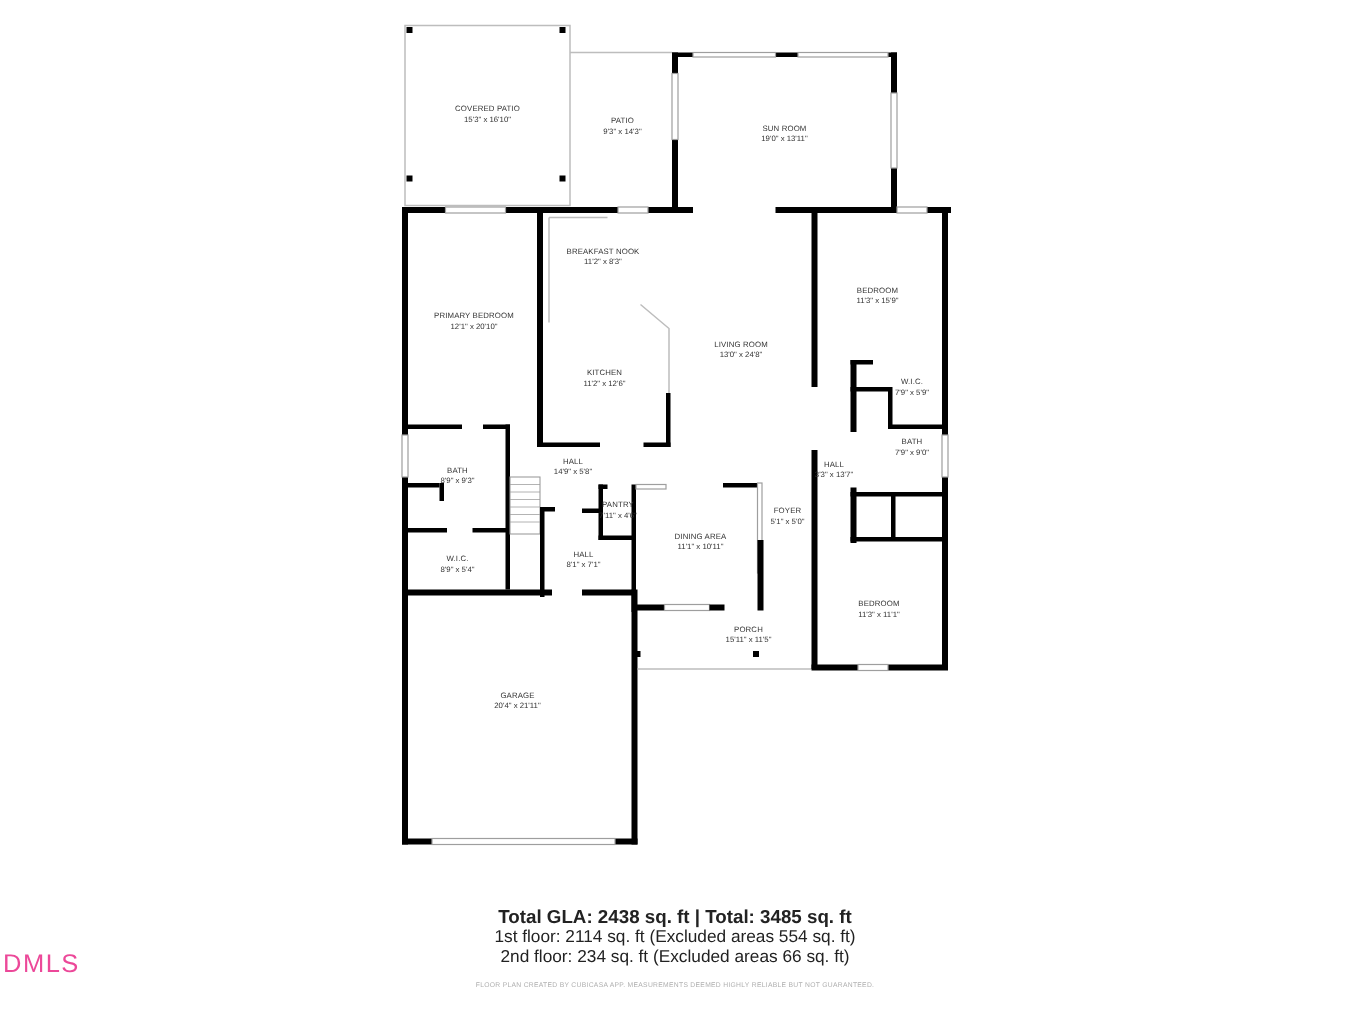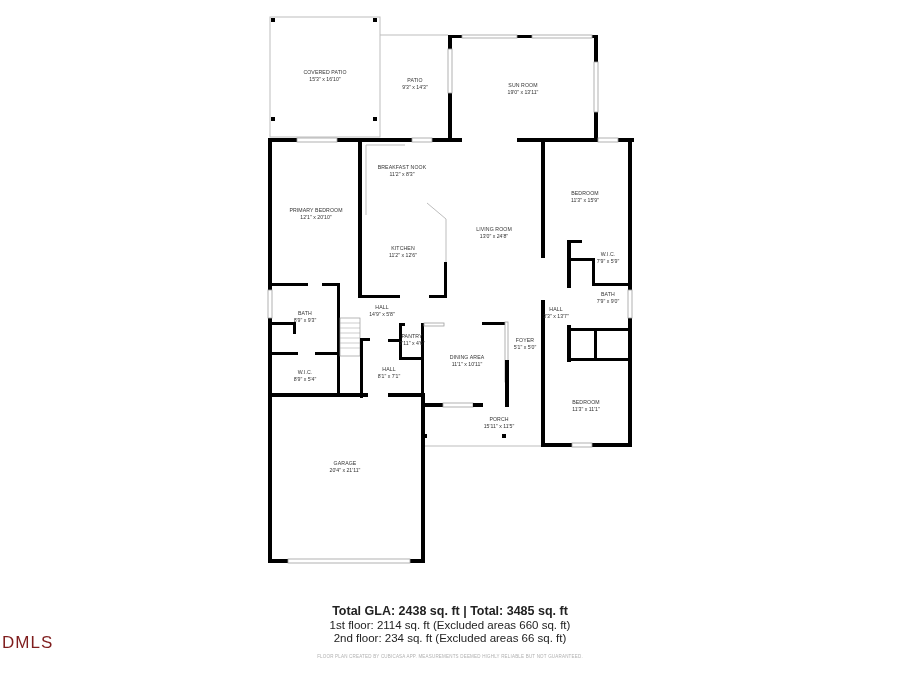--- a/index.html
+++ b/index.html
@@ -9,21 +9,21 @@
   .thin { stroke:#bdbdbd; stroke-width:1; fill:none; }
   .window { fill:#fff; stroke:#9e9e9e; stroke-width:0.8; }
   .room-name { font-family:"Liberation Sans", sans-serif; font-size:5.2px; fill:#333; text-anchor:middle; letter-spacing:0.1px; }
   .room-dim { font-family:"Liberation Sans", sans-serif; font-size:5.2px; fill:#333; text-anchor:middle; }
   .summary { position:absolute; left:0; width:900px; text-align:center; color:#222; }
   .s-total { top:604px; font-size:12.5px; font-weight:bold; }
   .s-line { font-size:11.5px; }
   .s-1 { top:619px; }
   .s-2 { top:632px; }
   .disclaimer { position:absolute; top:654px; left:0; width:900px; text-align:center; font-size:4.5px; color:#b0b0b0; letter-spacing:0.2px; }
-  .mls { position:absolute; left:2px; top:633px; font-size:17px; color:#7f1d1d; font-weight:300; letter-spacing:1px; }
+  .mls { position:absolute; left:2px; top:633px; font-size:17px; color:#ec4899; font-weight:300; letter-spacing:1px; }
 </style>
 </head>
 <body>
 
 <svg id="plan" width="900" height="600" viewBox="0 0 900 600">
 
   <rect x="270" y="17" width="110" height="120" class="thin"></rect>
   <rect x="271" y="18" width="4" height="4" class="wall"></rect>
   <rect x="373" y="18" width="4" height="4" class="wall"></rect>
   <rect x="271" y="117" width="4" height="4" class="wall"></rect>
@@ -205,16 +205,16 @@
         <text x="499" y="428" class="room-dim">15'11" x 11'5"</text>
       </g>
       <g>
         <text x="345" y="465" class="room-name">GARAGE</text>
         <text x="345" y="472" class="room-dim">20'4" x 21'11"</text>
       </g>
     </g>
 </svg>
 
 <div class="summary s-total">Total GLA: 2438 sq. ft | Total: 3485 sq. ft</div>
-<div class="summary s-line s-1">1st floor: 2114 sq. ft (Excluded areas 660 sq. ft)</div>
+<div class="summary s-line s-1">1st floor: 2114 sq. ft (Excluded areas 554 sq. ft)</div>
 <div class="summary s-line s-2">2nd floor: 234 sq. ft (Excluded areas 66 sq. ft)</div>
 <div class="disclaimer">FLOOR PLAN CREATED BY CUBICASA APP. MEASUREMENTS DEEMED HIGHLY RELIABLE BUT NOT GUARANTEED.</div>
 <div class="mls">DMLS</div>
 
 </body></html>

